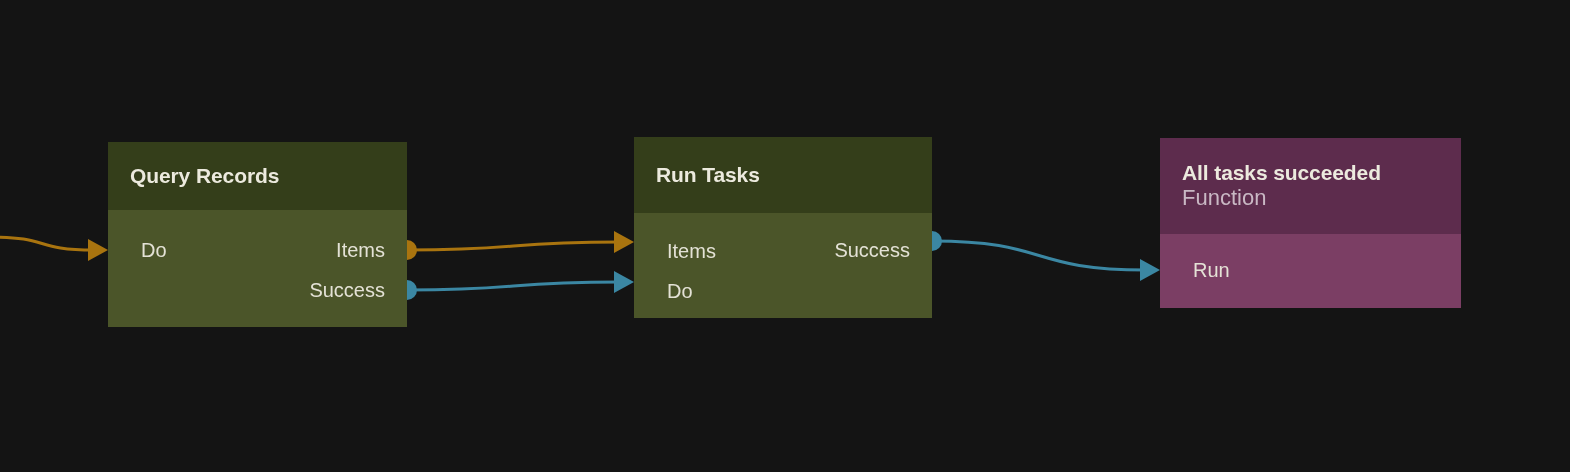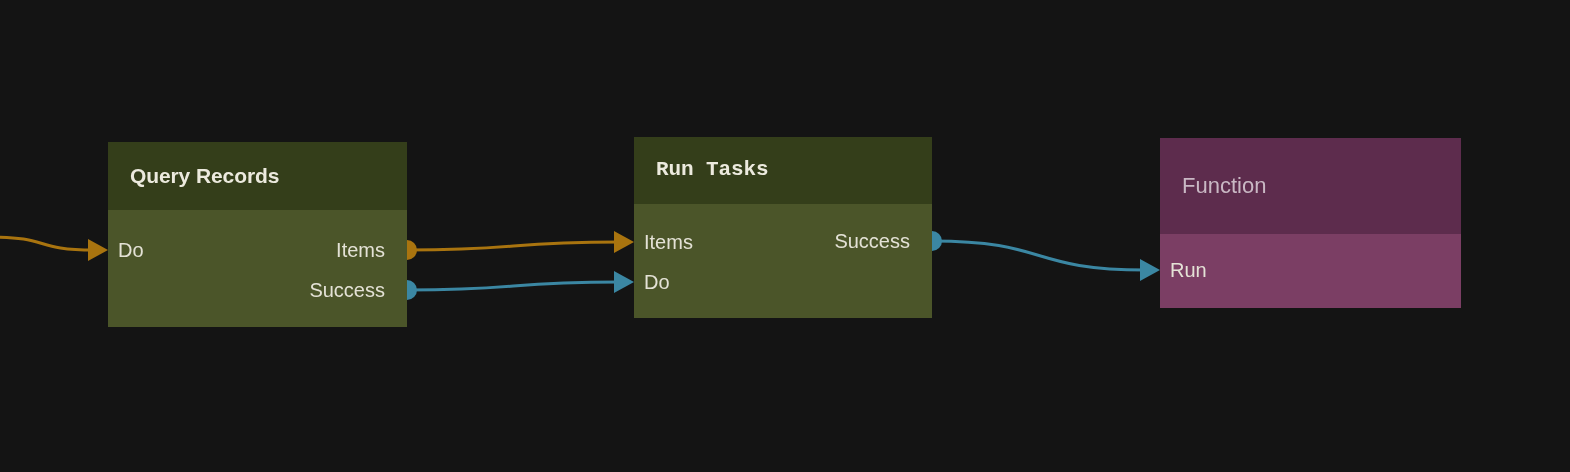--- a/index.html
+++ b/index.html
@@ -63,21 +63,21 @@
     height: 26px;
     display: flex;
     align-items: center;
   }
   .port-label {
     font-size: 20px;
     color: #e4e2d6;
     white-space: nowrap;
     line-height: 1;
   }
-  .port-label.in  { padding-left: 10px; }
+  .port-label.in  { padding-left: 33px; }
   .port-label.out { padding-right: 22px; margin-left: auto; }
 
   
   .node-green .node-header { background: #343e1a; }
   .node-green .node-body   { background: #4b5529; }
   
   .node-purple .node-header { background: #5d2c4d; }
   .node-purple .node-body   { background: #7b3e64; }
 
   
@@ -110,37 +110,38 @@
           </div>
           <div class="port-row" style="top: 27px;">
             <span class="port-label out">Items</span>
           </div>
           <div class="port-row" style="top: 67px;">
             <span class="port-label out">Success</span>
           </div>
         </div>
       </div>
       <div class="node node-green" style="left: 634px; top: 137px; width: 298px; height: 181px;">
-        <div class="node-header" style="height: 67px; font-family: Liberation Mono, monospace;">
+        <div class="node-header" style="height: 76px;">
           <div class="node-title">Run Tasks</div>
         </div>
         <div class="node-body" style="height: 114px;">
           <div class="port-row" style="top: 25px;">
             <span class="port-label in">Items</span>
           </div>
           <div class="port-row" style="top: 65px;">
             <span class="port-label in">Do</span>
           </div>
           <div class="port-row" style="top: 24px;">
             <span class="port-label out">Success</span>
           </div>
         </div>
       </div>
       <div class="node node-purple" style="left: 1160px; top: 138px; width: 301px; height: 170px;">
         <div class="node-header" style="height: 96px;">
+          <div class="node-title">All tasks succeeded</div>
           <div class="node-subtitle">Function</div>
         </div>
         <div class="node-body" style="height: 80px;">
           <div class="port-row" style="top: 23px;">
             <span class="port-label in">Run</span>
           </div>
         </div>
       </div>
     </div>
 </div>

